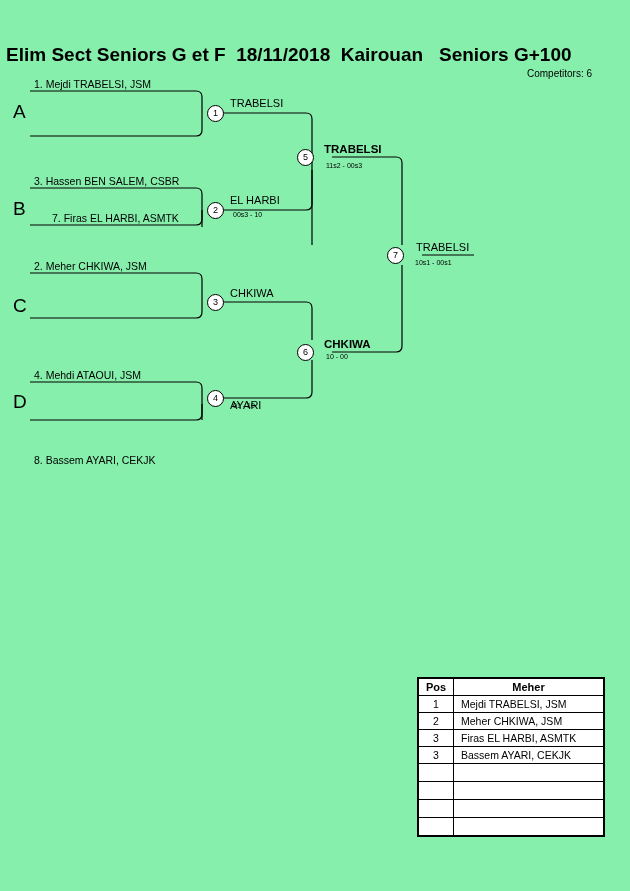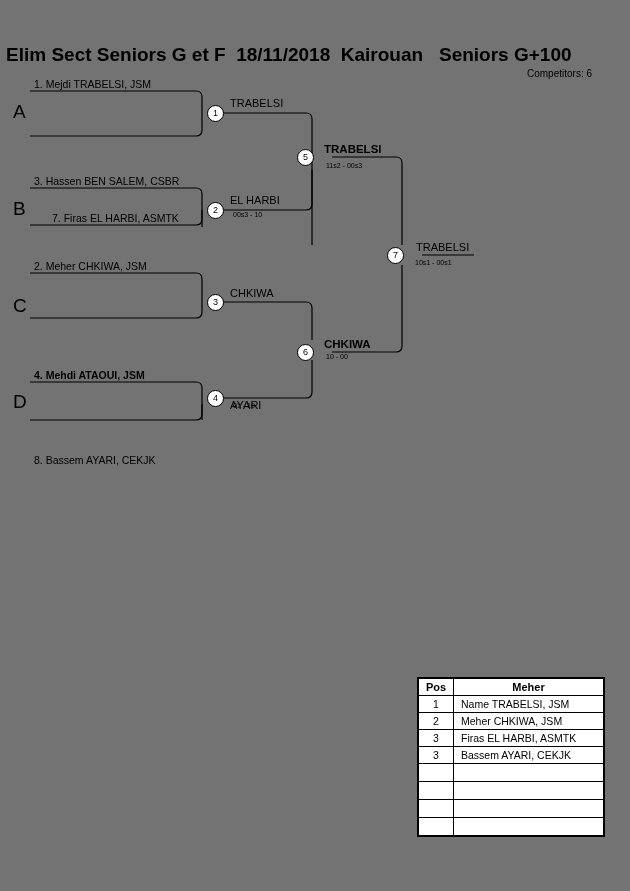--- a/index.html
+++ b/index.html
@@ -9,21 +9,21 @@
     background: #ffffff;
   }
   body {
     font-family: "Liberation Sans", sans-serif;
     color: #000000;
   }
   #page {
     position: relative;
     width: 630px;
     height: 891px;
-    background: #737373;
+    background: #86efac;
     overflow: hidden;
   }
 
   
   #title {
     position: absolute;
     left: 6px;
     top: 44px;
     font-size: 19px;
     font-weight: bold;
@@ -184,21 +184,21 @@
   <div class="group-letter" style="left:13px; top:199px;">B</div>
   <div class="group-letter" style="left:13px; top:296px;">C</div>
   <div class="group-letter" style="left:13px; top:392px;">D</div>
 
   <div class="seed-name" style="left:34px; top:79px;">1. Mejdi TRABELSI, JSM</div>
   <div class="seed-name" style="left:34px; top:124px;"></div>
   <div class="seed-name" style="left:34px; top:176px;">3. Hassen BEN SALEM, CSBR</div>
   <div class="seed-name" style="left:52px; top:213px;text-align:center;">7. Firas EL HARBI, ASMTK</div>
   <div class="seed-name" style="left:34px; top:261px;">2. Meher CHKIWA, JSM</div>
   <div class="seed-name" style="left:34px; top:306px;"></div>
-  <div class="seed-name" style="left:34px; top:370px;font-weight:bold;">4. Mehdi ATAOUI, JSM</div>
+  <div class="seed-name" style="left:34px; top:370px;">4. Mehdi ATAOUI, JSM</div>
   <div class="seed-name" style="left:34px; top:408px;margin-top:47px;">8. Bassem AYARI, CEKJK</div>
 
   <div class="match-num" style="left:207px; top:105px;">1</div>
   <div class="match-num" style="left:207px; top:202px;">2</div>
   <div class="match-num" style="left:207px; top:294px;">3</div>
   <div class="match-num" style="left:207px; top:390px;">4</div>
   <div class="match-num" style="left:297px; top:149px;">5</div>
   <div class="match-num" style="left:297px; top:344px;">6</div>
   <div class="match-num" style="left:387px; top:247px;">7</div>
 
@@ -224,21 +224,21 @@
   <table id="results-table">
     <thead>
       <tr>
         <th class="c-pos">Pos</th>
         <th class="c-name" style="text-align:center; padding-left:0;">Meher</th>
       </tr>
     </thead>
     <tbody>
       <tr>
         <td class="c-pos">1</td>
-        <td class="c-name">Name TRABELSI, JSM</td>
+        <td class="c-name">Mejdi TRABELSI, JSM</td>
       </tr>
       <tr>
         <td class="c-pos">2</td>
         <td class="c-name">Meher CHKIWA, JSM</td>
       </tr>
       <tr>
         <td class="c-pos">3</td>
         <td class="c-name">Firas EL HARBI, ASMTK</td>
       </tr>
       <tr>

